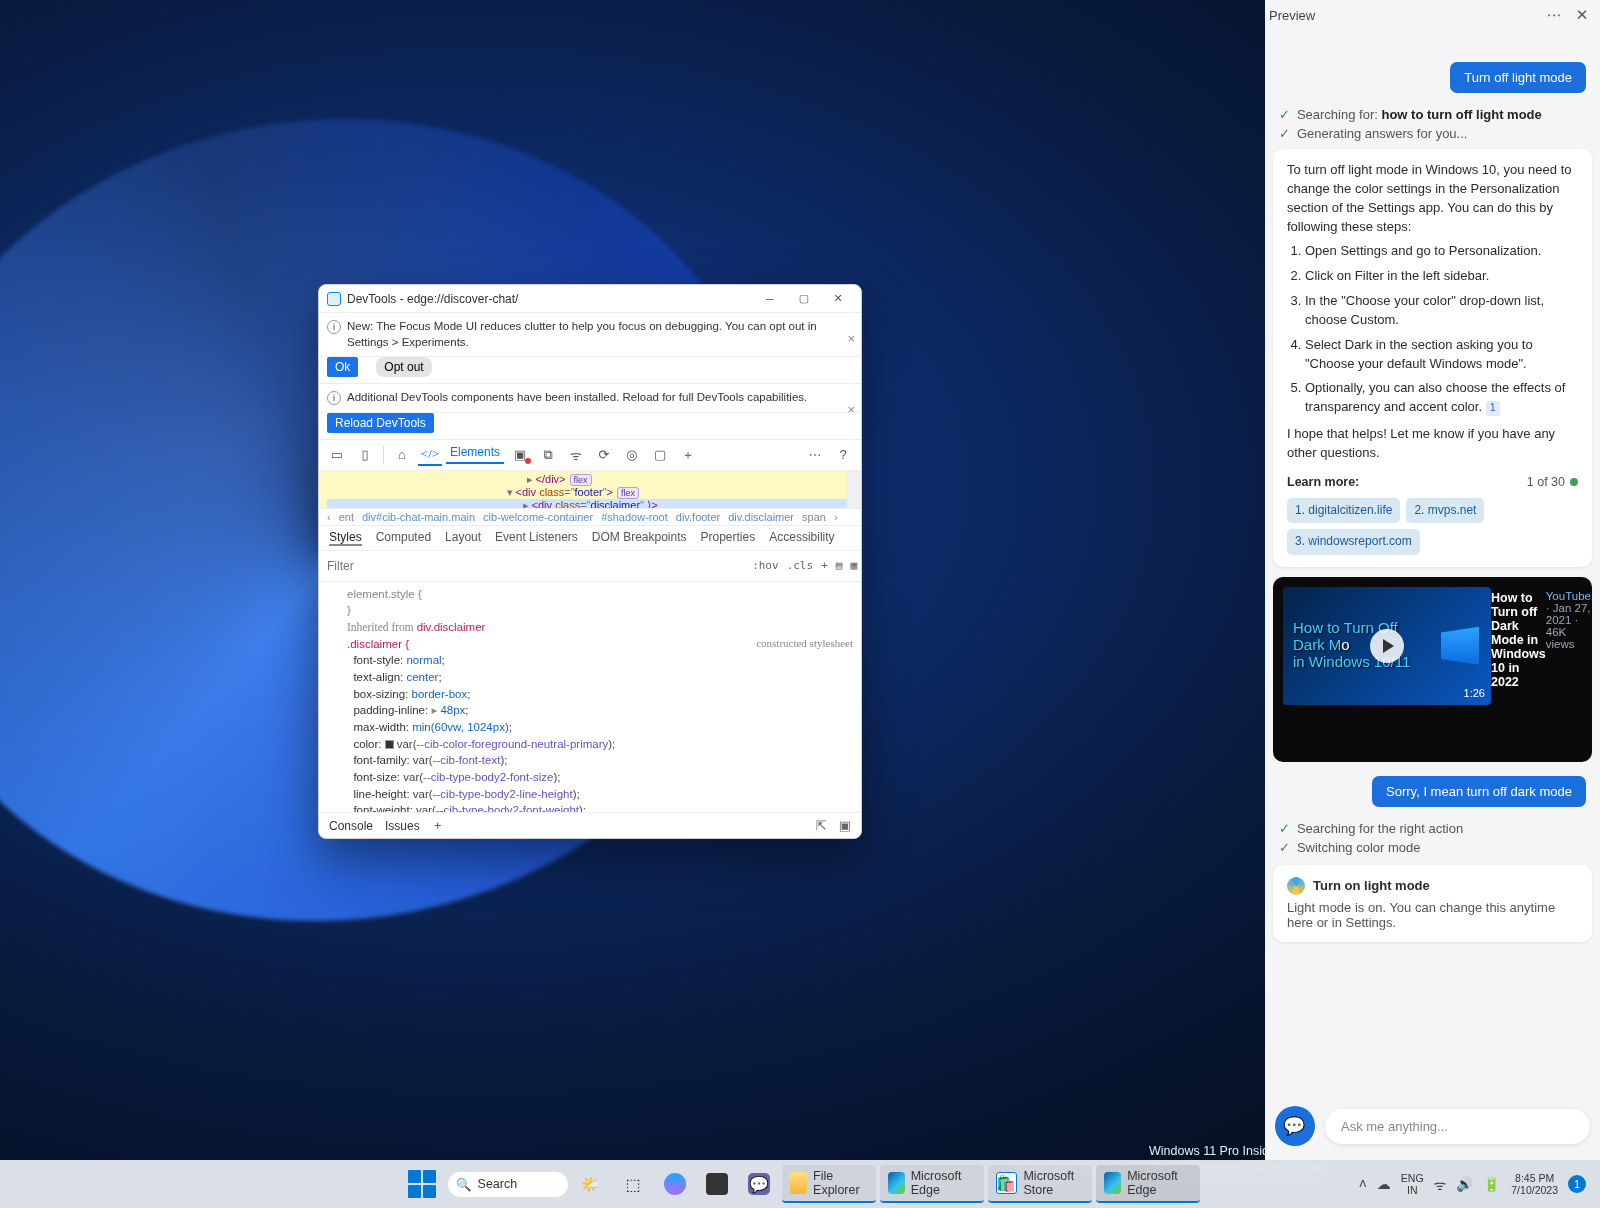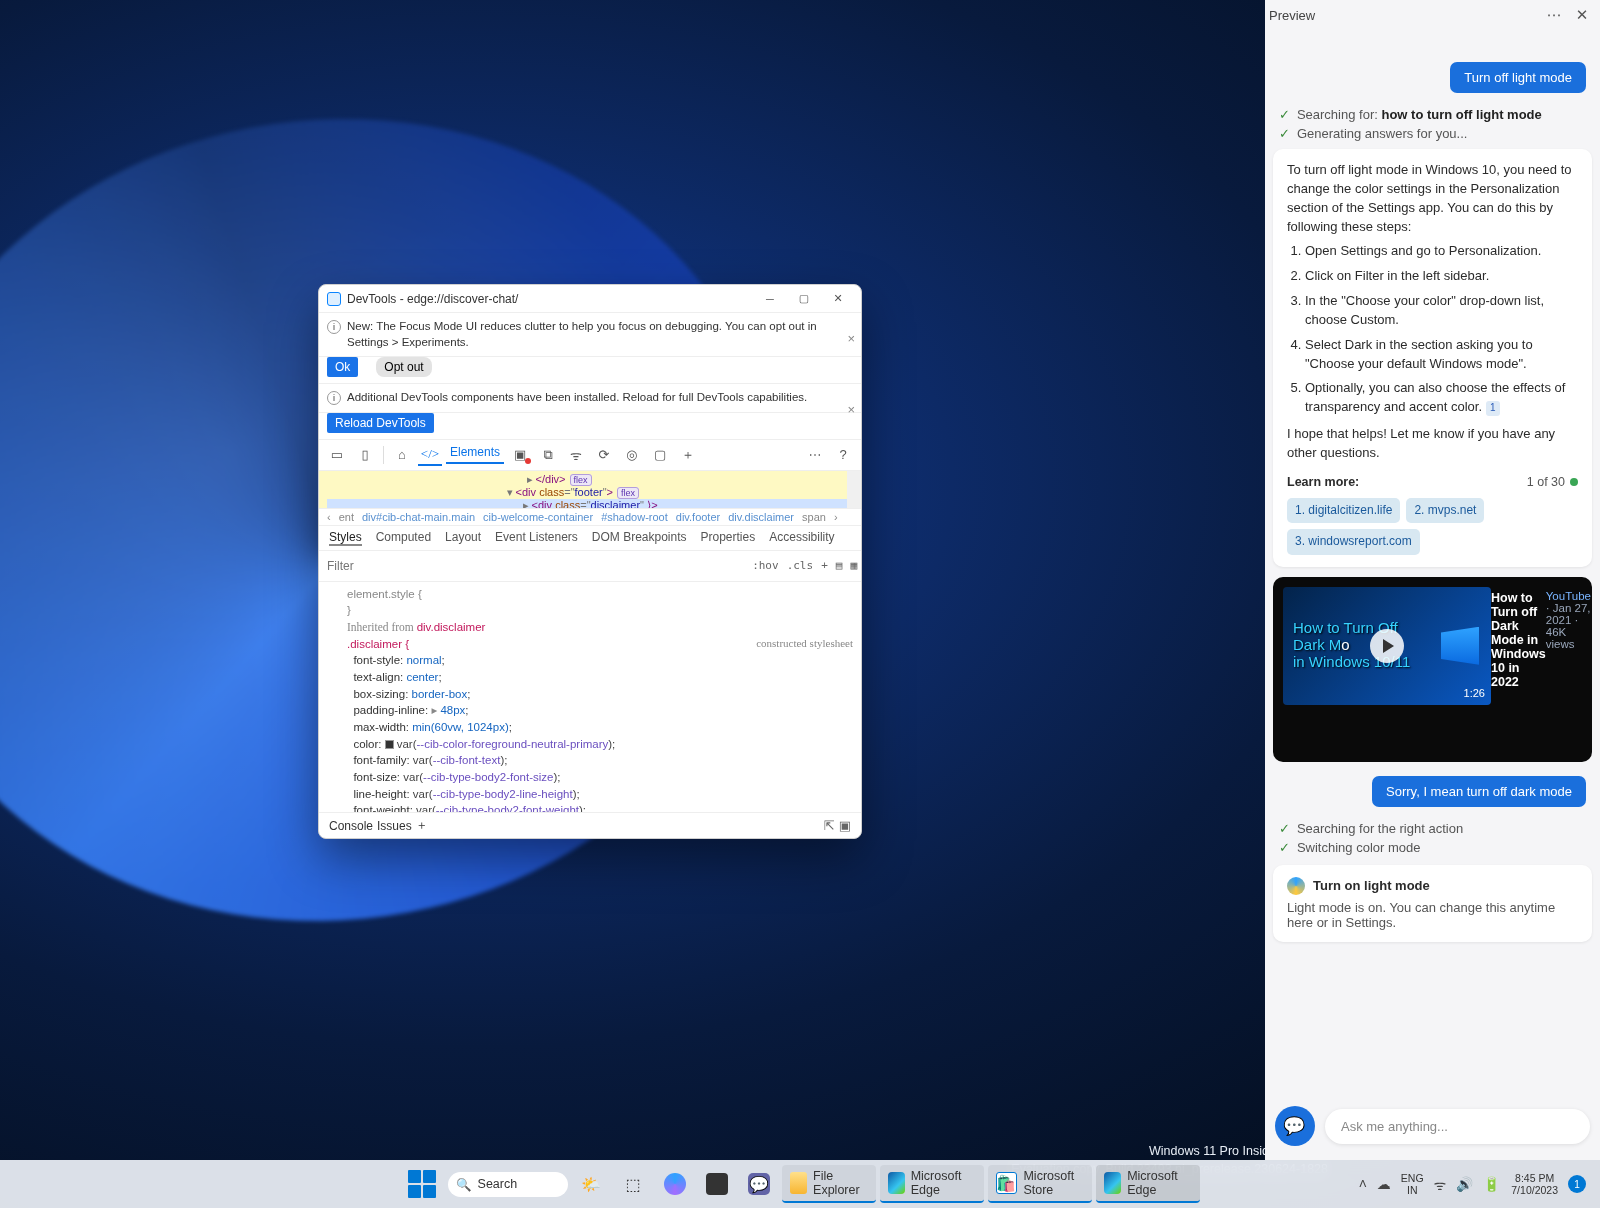--- a/index.html
+++ b/index.html
@@ -72,21 +72,21 @@
 .styles-body .selhl{ color:#888;}
 .styles-body .inh{ color:#888; font-family:"Segoe UI";}
 .styles-body .cls{ color:#c2185b;}
 .styles-body .prop{ color:#333;}
 .styles-body .val{ color:#1565c0;}
 .styles-body .var{ color:#6a4fbf;}
 .styles-body .sw{ display:inline-block;width:9px;height:9px;border:1px solid #999;background:#333;margin-right:3px;vertical-align:middle;}
 .styles-body .src{ float:right;color:#888;font-family:"Segoe UI";font-size:11px;}
 .styles-body .tri{color:#888;}
 
-.dt-bottom{ display:flex; align-items:center; gap:4px; padding:4px 10px; border-top:1px solid #eee;font-size:12px;}
+.dt-bottom{ display:flex; align-items:center; gap:12px; padding:4px 10px; border-top:1px solid #eee;font-size:12px;}
 .dt-bottom .spacer{flex:1;}
 .dt-bottom .ico{font-size:13px;color:#666;}
 
 
 .sidebar {
   position:absolute; right:0; top:0; width:335px; height:calc(100% - 48px);
   background:#f5f5f7; display:flex;flex-direction:column; font-size:13px; color:#2b2b2b;
 }
 .sb-head{ display:flex;align-items:center;padding:6px 4px;}
 .sb-head .title{flex:1;font-size:13px;color:#444;}

